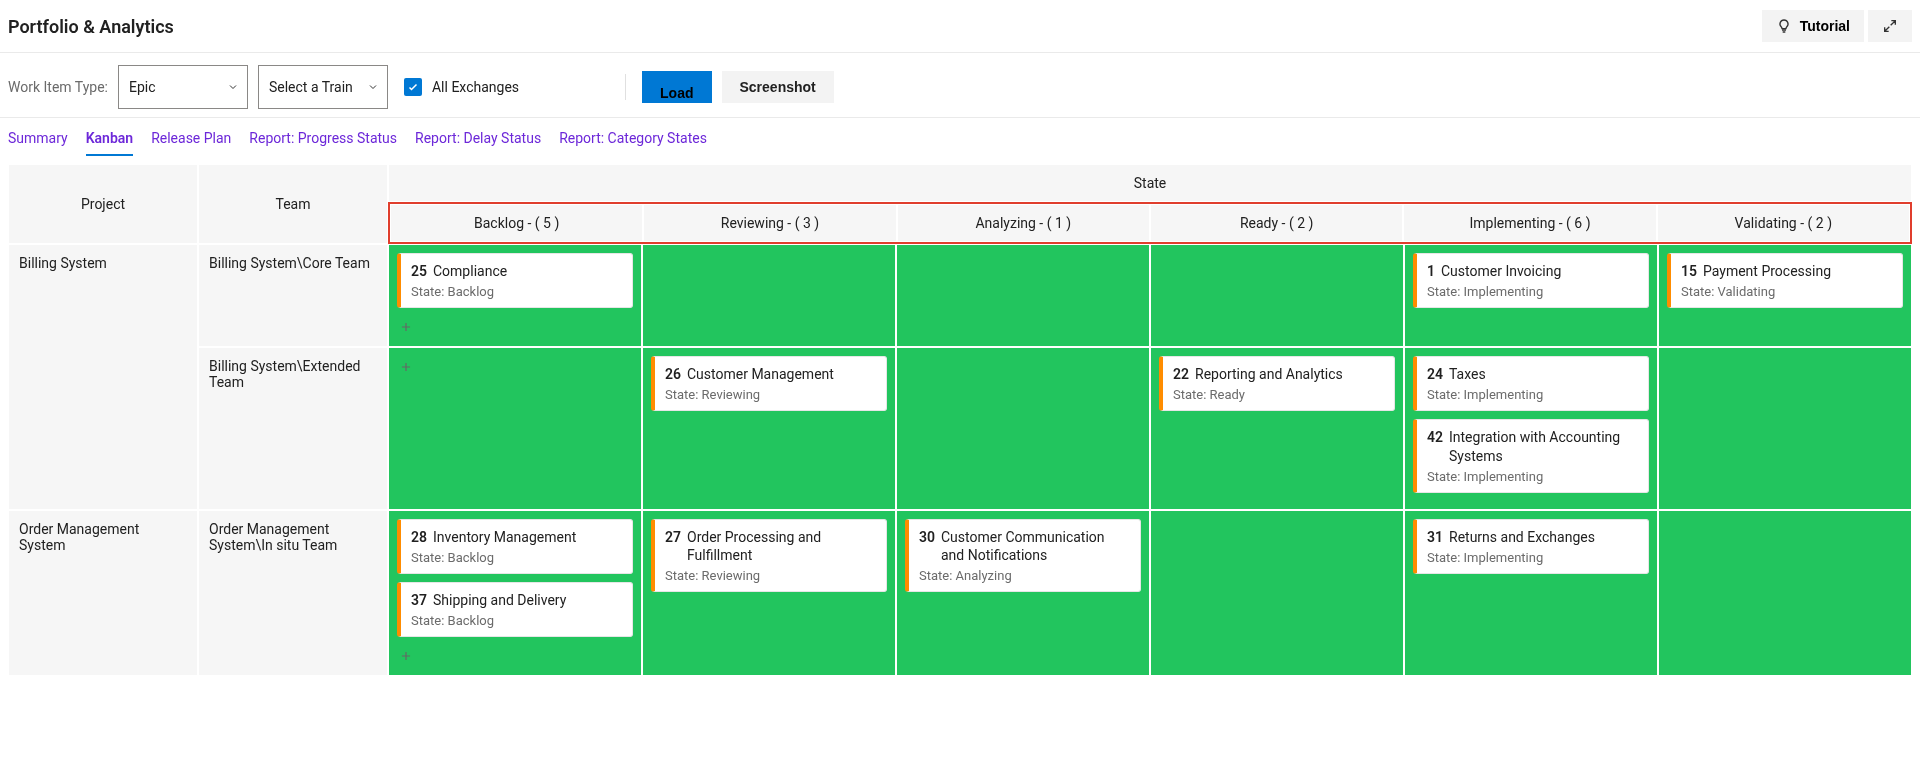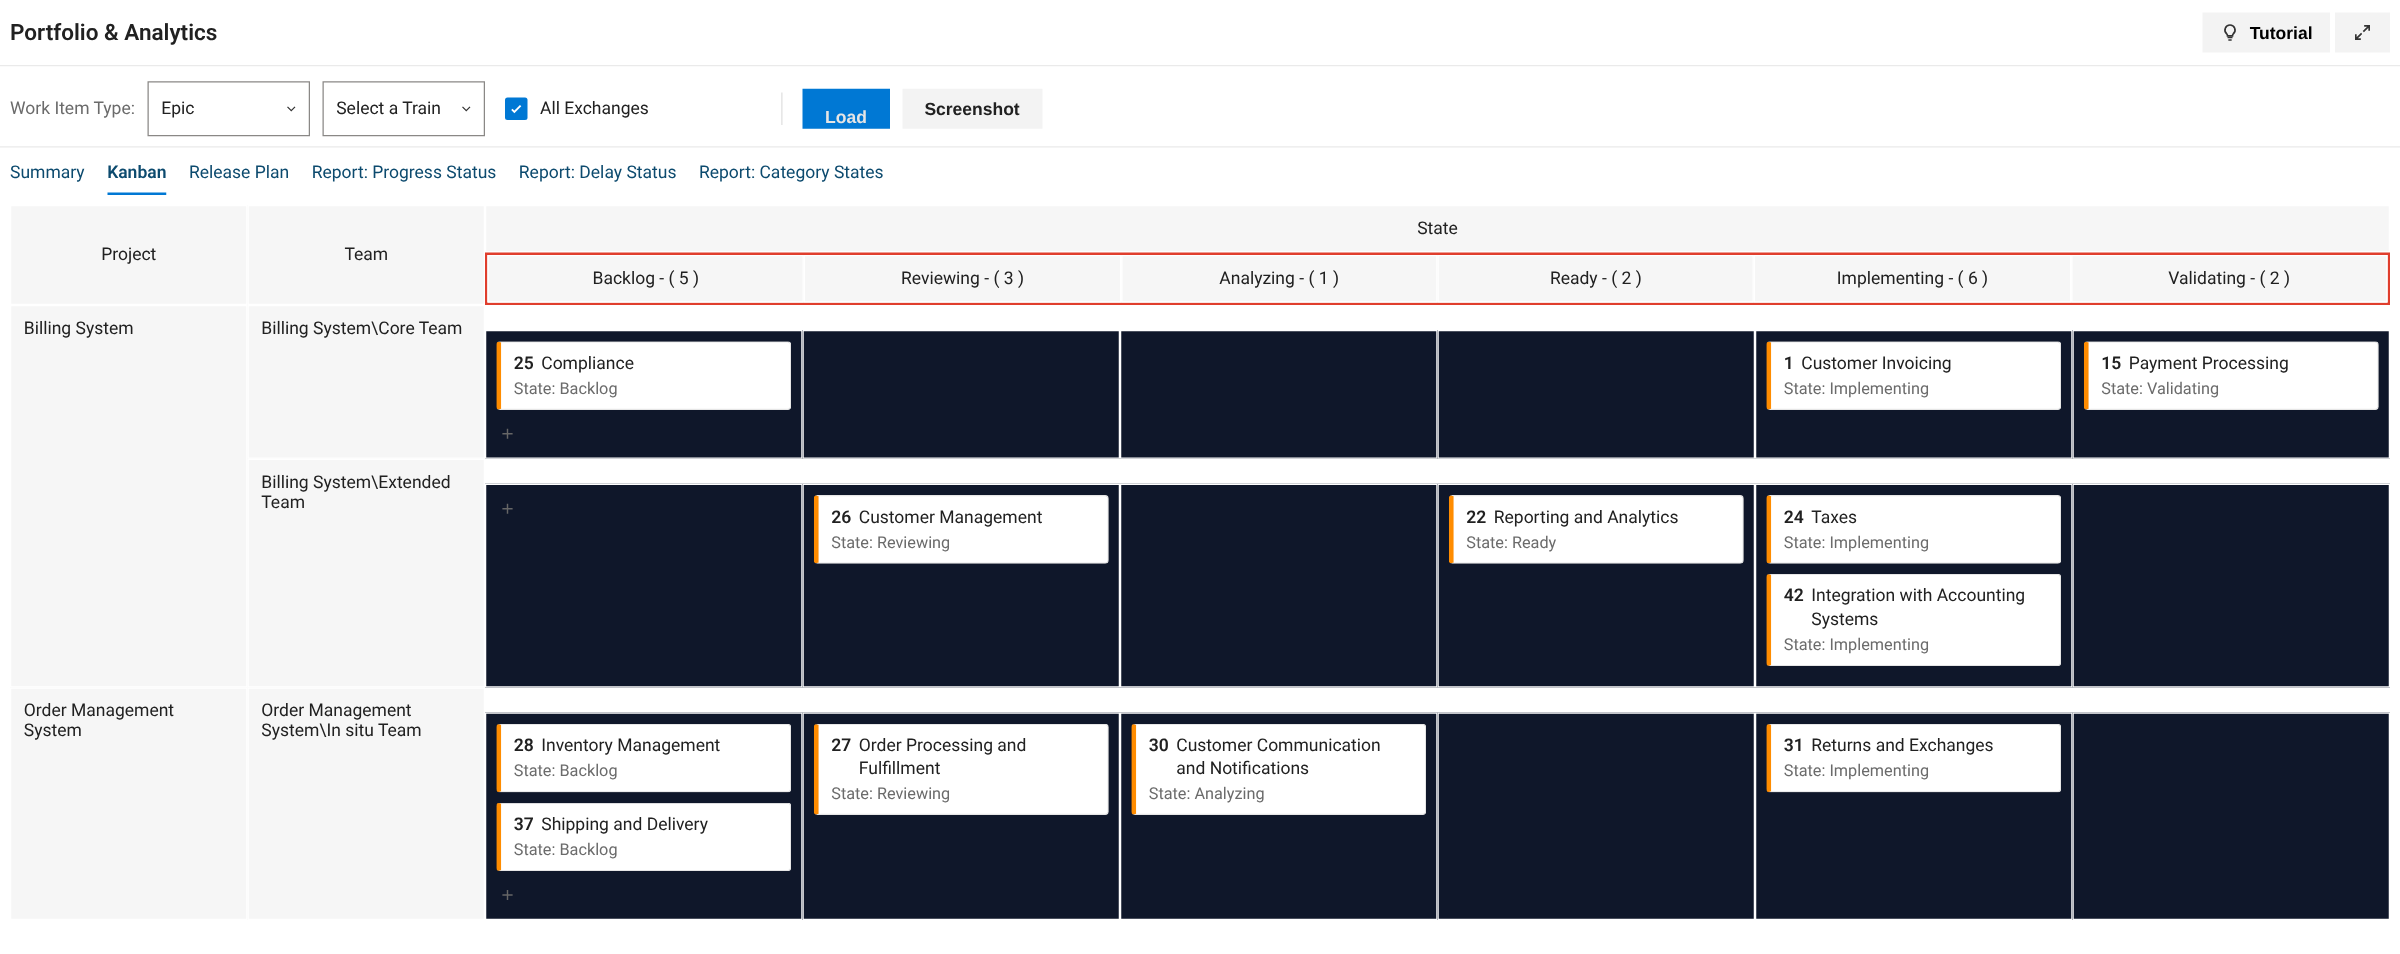--- a/index.html
+++ b/index.html
@@ -85,21 +85,21 @@
   .checkbox svg { width: 12px; height: 12px; }
   .checkbox-label { font-size: 14px; }
   .toolbar .divider {
     width: 1px;
     height: 26px;
     background: #e0e0e0;
     margin: 0 6px;
   }
   .btn-primary {
     background: #0078d4;
-    color: #e5e5e5;
+    color: #000000;
     border: none;
     height: 32px;
     padding: 14px 18px;
     font-weight: 600;
     cursor: pointer;
     font-size: 14px;
   }
   .btn-secondary {
     background: #f3f3f3;
     color: #212121;
@@ -113,21 +113,21 @@
 
   
   .tabs {
     display: flex;
     gap: 18px;
     padding: 6px 8px 0 8px;
   }
   .tab {
     padding: 6px 0 8px 0;
     font-size: 14px;
-    color: #0c4a6e;
+    color: #6d28d9;
     cursor: pointer;
     border-bottom: 2px solid transparent;
   }
   .tab.active {
     font-weight: 600;
     border-bottom: 2px solid #0078d4;
   }
 
   
   .board-wrap {
@@ -172,25 +172,24 @@
     border: 1px solid #fff;
     font-size: 14px;
   }
   .row-team {
     background: #f6f6f6;
     padding: 10px 10px;
     border: 1px solid #fff;
     font-size: 14px;
   }
   .cards-cell {
-    background: #0f172a;
+    background: #22c55e;
     border: 1px solid #fff;
     padding: 8px;
     vertical-align: top;
-    margin-top: 20px;
   }
 
   
   .card {
     background: #fff;
     border: 1px solid #e6e6e6;
     border-left: 4px solid #ff8c00;
     border-radius: 3px;
     padding: 8px 10px 8px 10px;
     margin-bottom: 8px;

